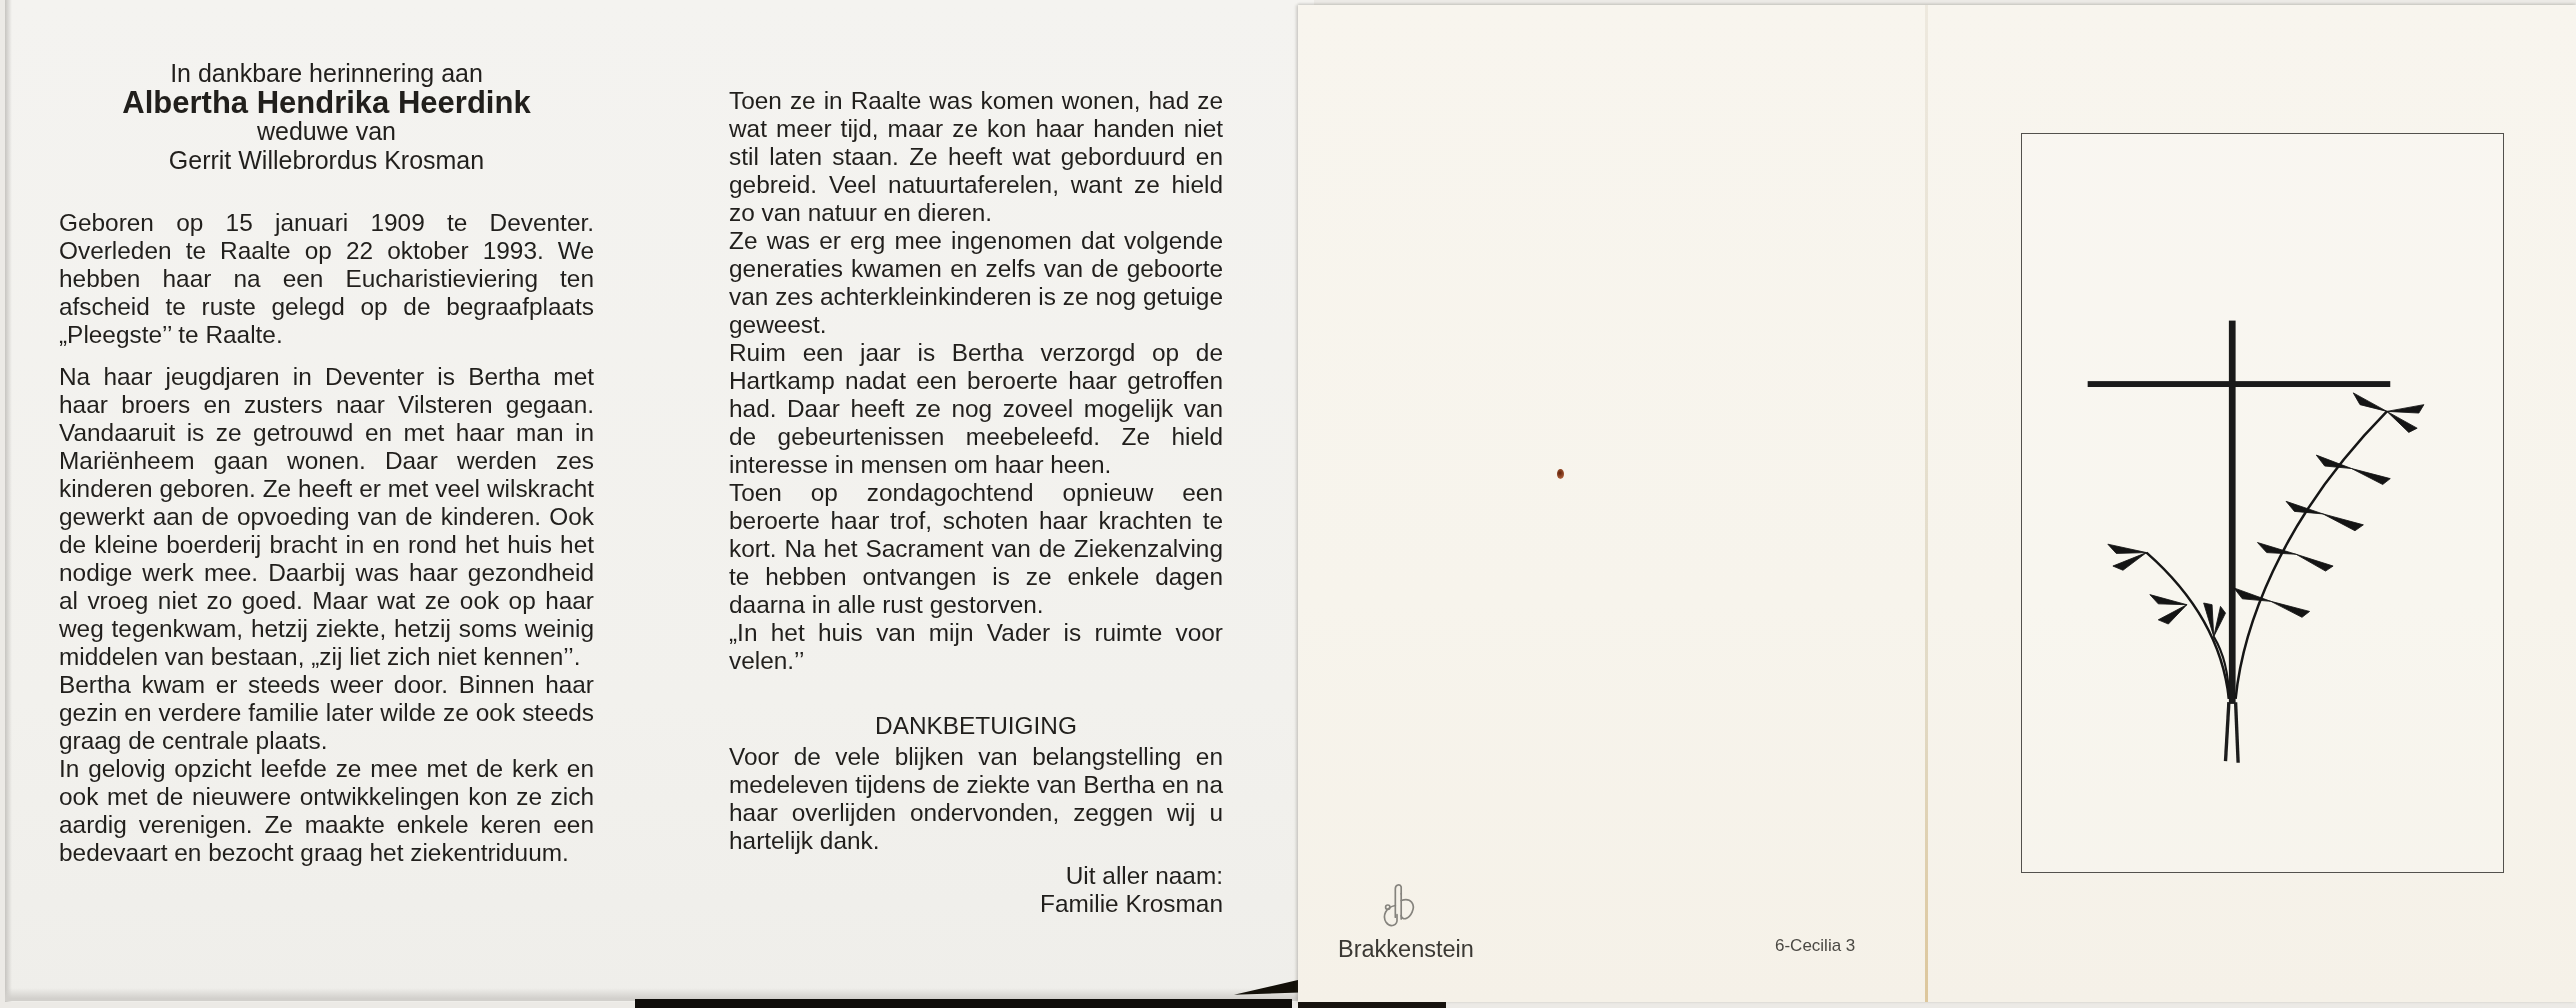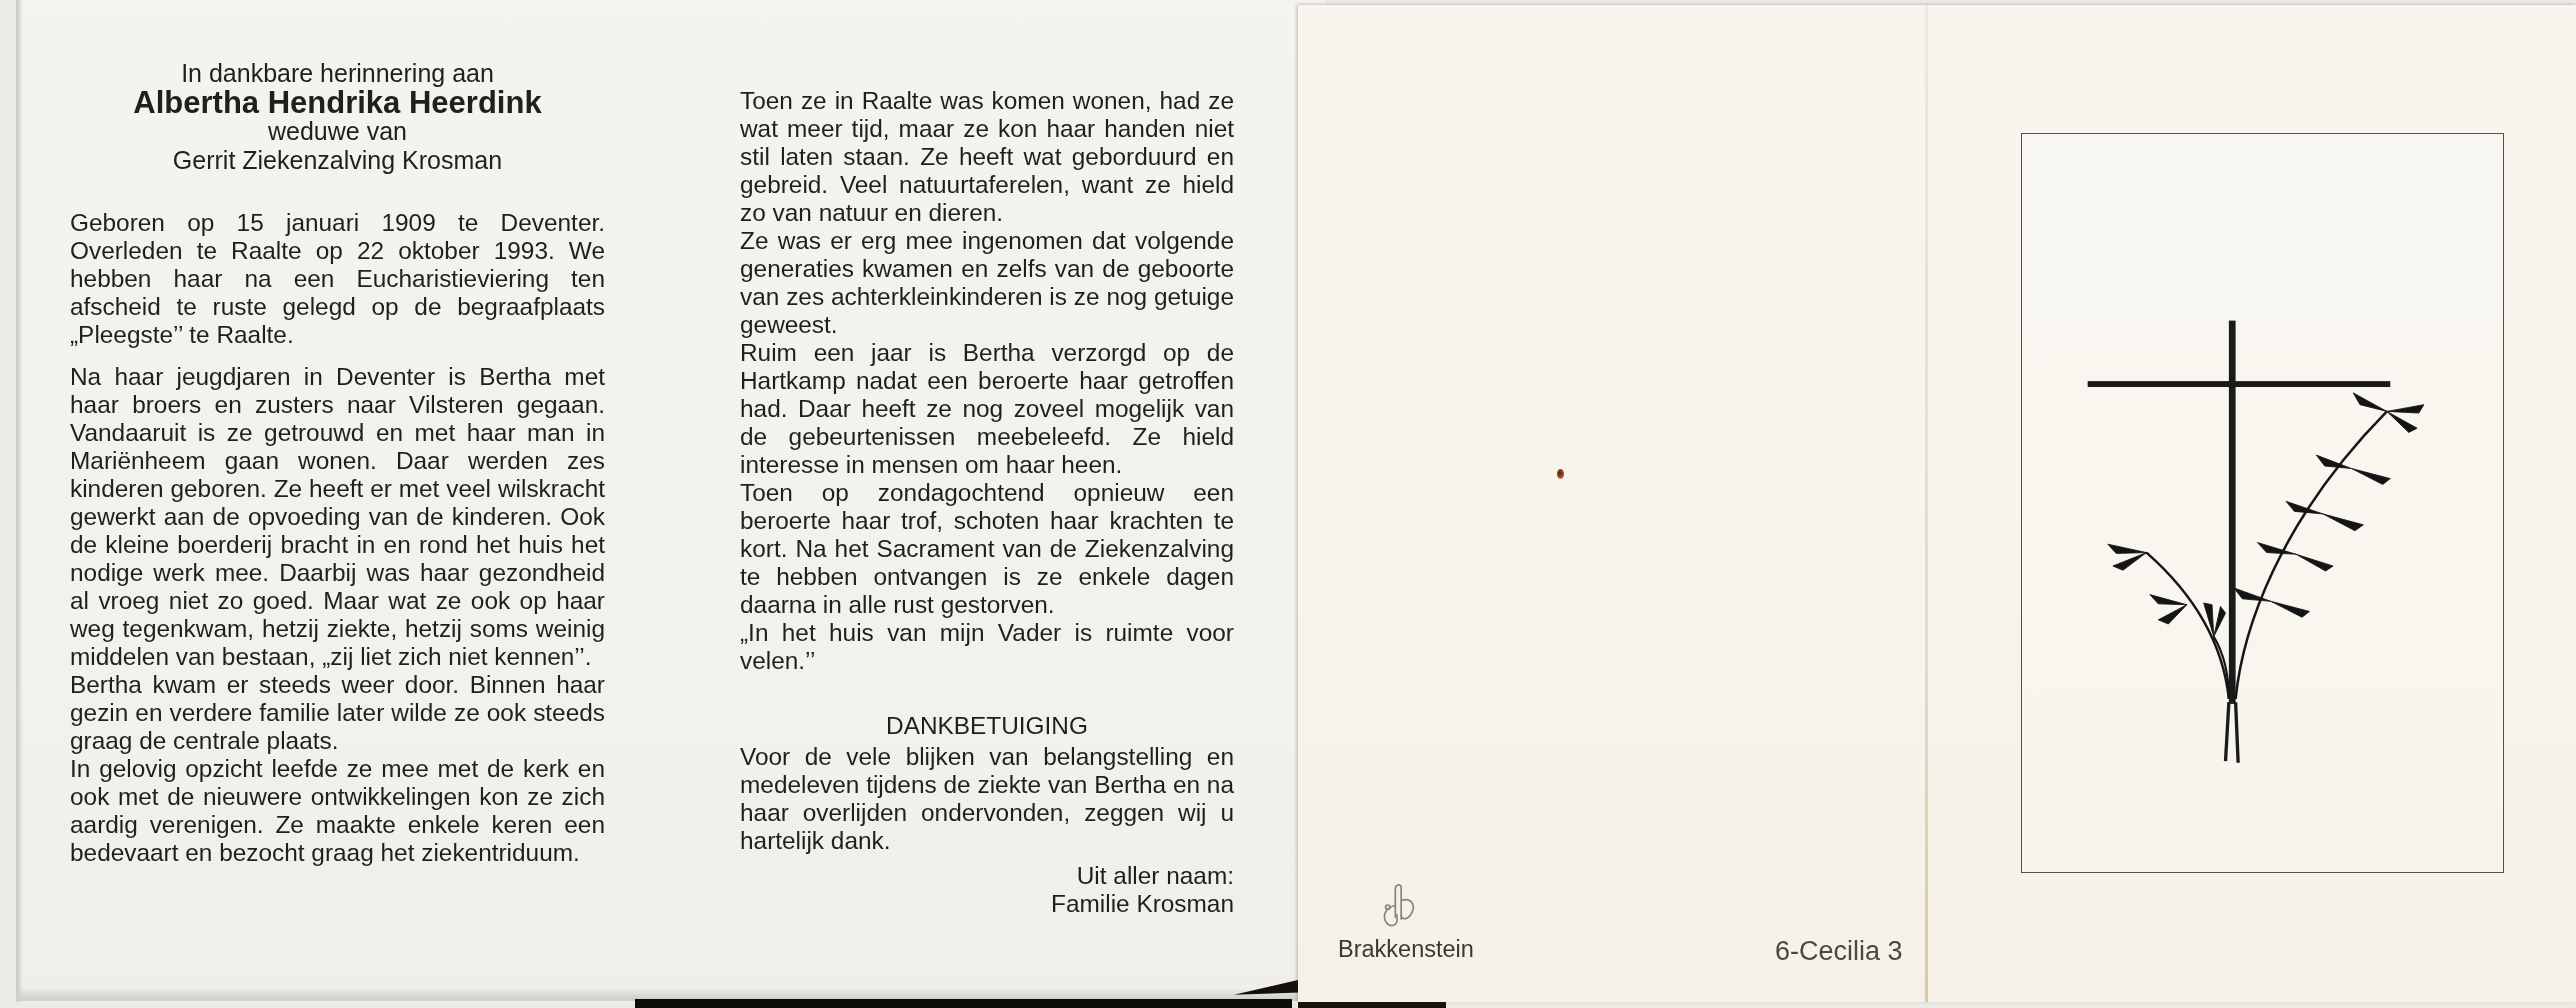--- a/index.html
+++ b/index.html
@@ -7,21 +7,21 @@
     width:2576px;height:1009px;
     background:#eceae6;
     font-family:"Liberation Sans","DejaVu Sans",sans-serif;
     color:#211f1c;
     position:relative;
     overflow:hidden;
   }
   .page{position:absolute;inset:0;}
   
   .card-inner{
-    position:absolute;left:16px;top:0;width:1293px;height:1002px;
+    position:absolute;left:5px;top:0;width:1293px;height:1002px;
     background:linear-gradient(180deg,#f4f3f0 0%,#f2f1ed 70%,#efeeea 100%);
     padding-left:16px;
   }
   .edge-left{position:absolute;left:0;top:0;width:6.7px;height:1002px;
     background:linear-gradient(90deg,#c7c5c1,rgba(244,243,240,0));}
   .edge-bottom-grey{position:absolute;left:0;top:988px;width:1293px;height:13.4px;
     background:linear-gradient(180deg,rgba(210,208,204,0),#d2d0cc 80%);}
   .edge-bottom-black{position:absolute;left:635px;top:999px;width:657px;height:9.2px;background:#0f0d0a;}
   .edge-wedge{position:absolute;left:1234px;top:976px;width:81px;height:26px;background:#131009;
     clip-path:polygon(0 72%,100% 0,100% 62%);}
@@ -46,42 +46,42 @@
   .card-outer{
     position:absolute;left:1298px;top:5px;width:1278px;height:997px;
     background:linear-gradient(180deg,#f8f5ee 0%,#f7f4ec 60%,#f5f1e8 100%);
     box-shadow:-2.5px 0 2.5px rgba(60,55,45,.18), 0 -1.7px 1.7px rgba(60,55,45,.10);
   }
   .fold-crease{position:absolute;left:627px;top:0;width:2.5px;height:997px;
     background:linear-gradient(180deg,rgba(145,125,85,.10),rgba(150,125,60,.22) 70%,rgba(185,135,40,.40));}
   .red-speck{position:absolute;left:259px;top:464px;width:6.7px;height:10px;border-radius:50%;
     background:radial-gradient(circle at 40% 40%,#5f2009,#a85a36 70%,rgba(200,140,90,0));}
   .publisher{position:absolute;left:40px;top:931px;font-size:23.5px;color:#3a3833;}
-  .series-code{position:absolute;left:477px;top:931px;font-size:27px;color:#4a4843;}
+  .series-code{position:absolute;left:477px;top:931px;font-size:17px;color:#4a4843;}
   .logo{position:absolute;left:77px;top:877px;width:44px;height:52px;}
 
   .front-frame{
     position:absolute;left:723px;top:128px;width:481px;height:738px;
     border:1.7px solid #53514d;background:rgba(255,255,255,.18);
   }
   .front-frame svg{position:absolute;inset:0;width:100%;height:100%;}
 </style>
 </head>
 <body>
 
 <div class="page">
 
   <div class="card-inner">
 
     <div class="col col-left">
       <div class="heading">
         <div>In dankbare herinnering aan</div>
         <div class="name">Albertha Hendrika Heerdink</div>
         <div>weduwe van</div>
-        <div>Gerrit Ziekenzalving Krosman</div>
+        <div>Gerrit Willebrordus Krosman</div>
       </div>
       <p class="dates-par">Geboren op 15 januari 1909 te Deventer. Overleden te Raalte op 22 oktober 1993. We hebben haar na een Eucharistieviering ten afscheid te ruste gelegd op de begraafplaats „Pleegste’’ te Raalte.</p>
       <div class="life-block">
           <p>Na haar jeugdjaren in Deventer is Bertha met haar broers en zusters naar Vilsteren gegaan. Vandaaruit is ze getrouwd en met haar man in Mariënheem gaan wonen. Daar werden zes kinderen geboren. Ze heeft er met veel wilskracht gewerkt aan de opvoeding van de kinderen. Ook de kleine boerderij bracht in en rond het huis het nodige werk mee. Daarbij was haar gezondheid al vroeg niet zo goed. Maar wat ze ook op haar weg tegenkwam, hetzij ziekte, hetzij soms weinig middelen van bestaan, „zij liet zich niet kennen’’.</p>
           <p>Bertha kwam er steeds weer door. Binnen haar gezin en verdere familie later wilde ze ook steeds graag de centrale plaats.</p>
           <p>In gelovig opzicht leefde ze mee met de kerk en ook met de nieuwere ontwikkelingen kon ze zich aardig verenigen. Ze maakte enkele keren een bedevaart en bezocht graag het ziekentriduum.</p>
         </div>
     </div>
 
     <div class="col col-right">

